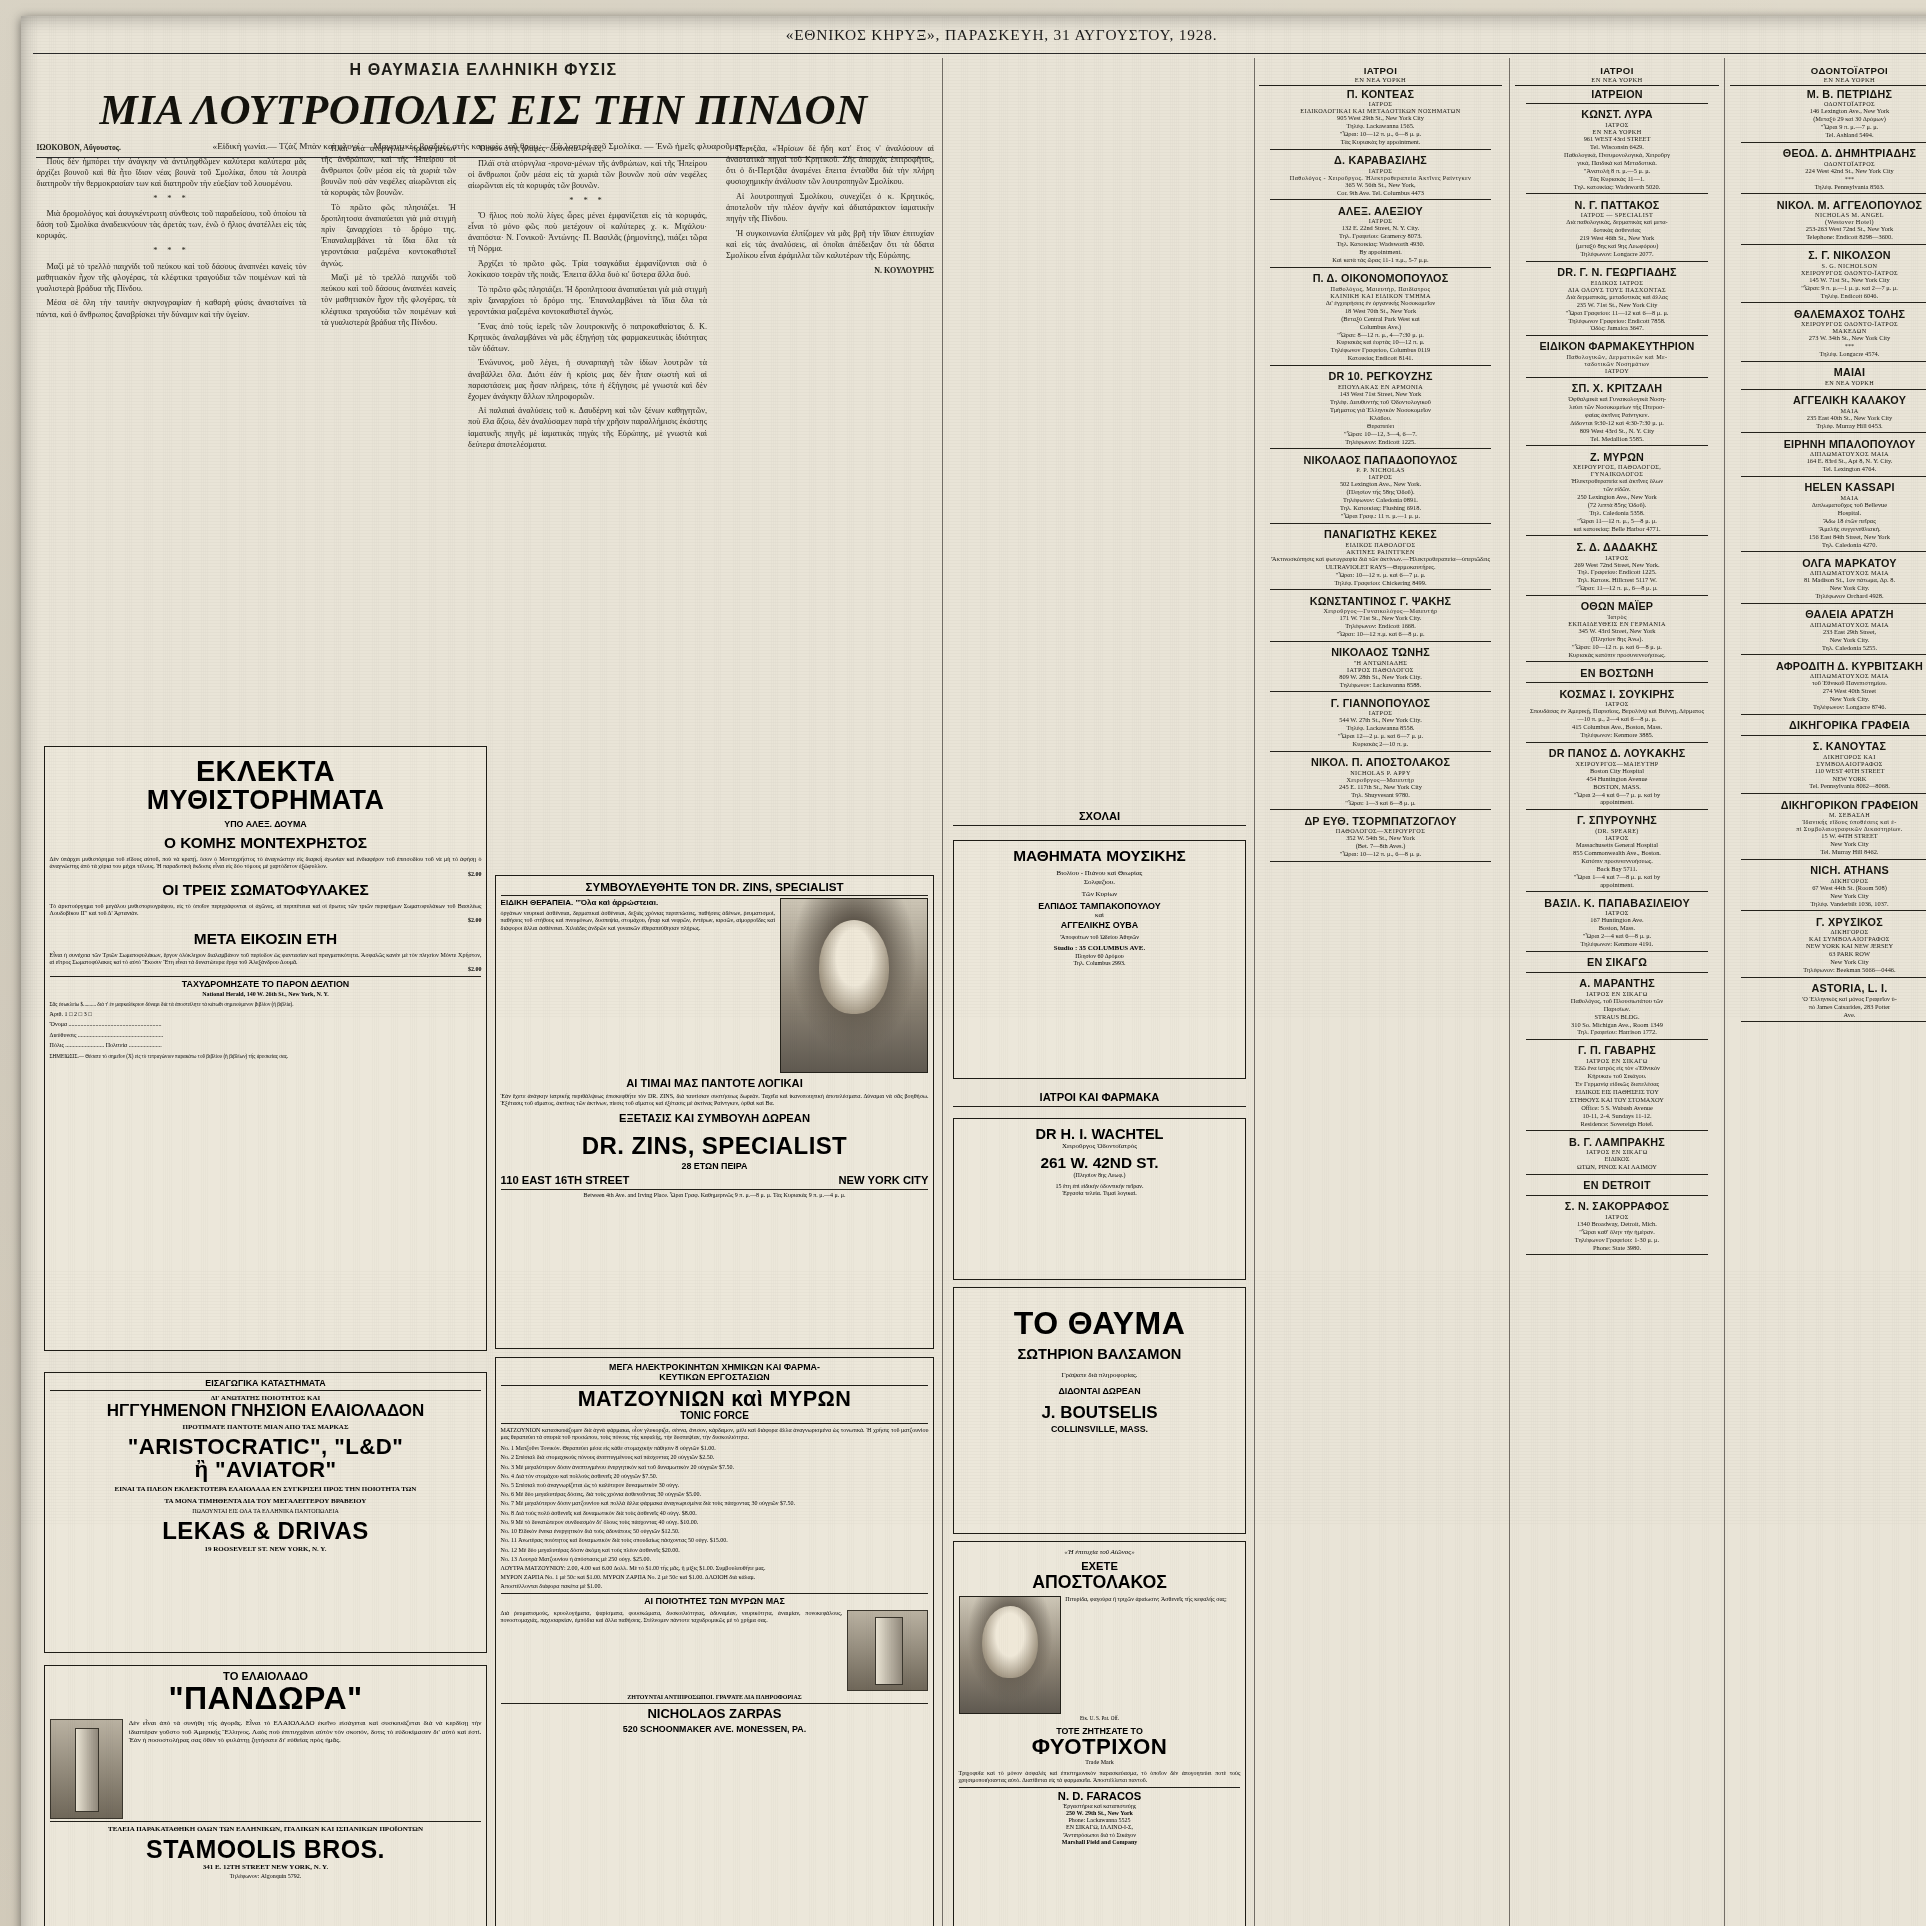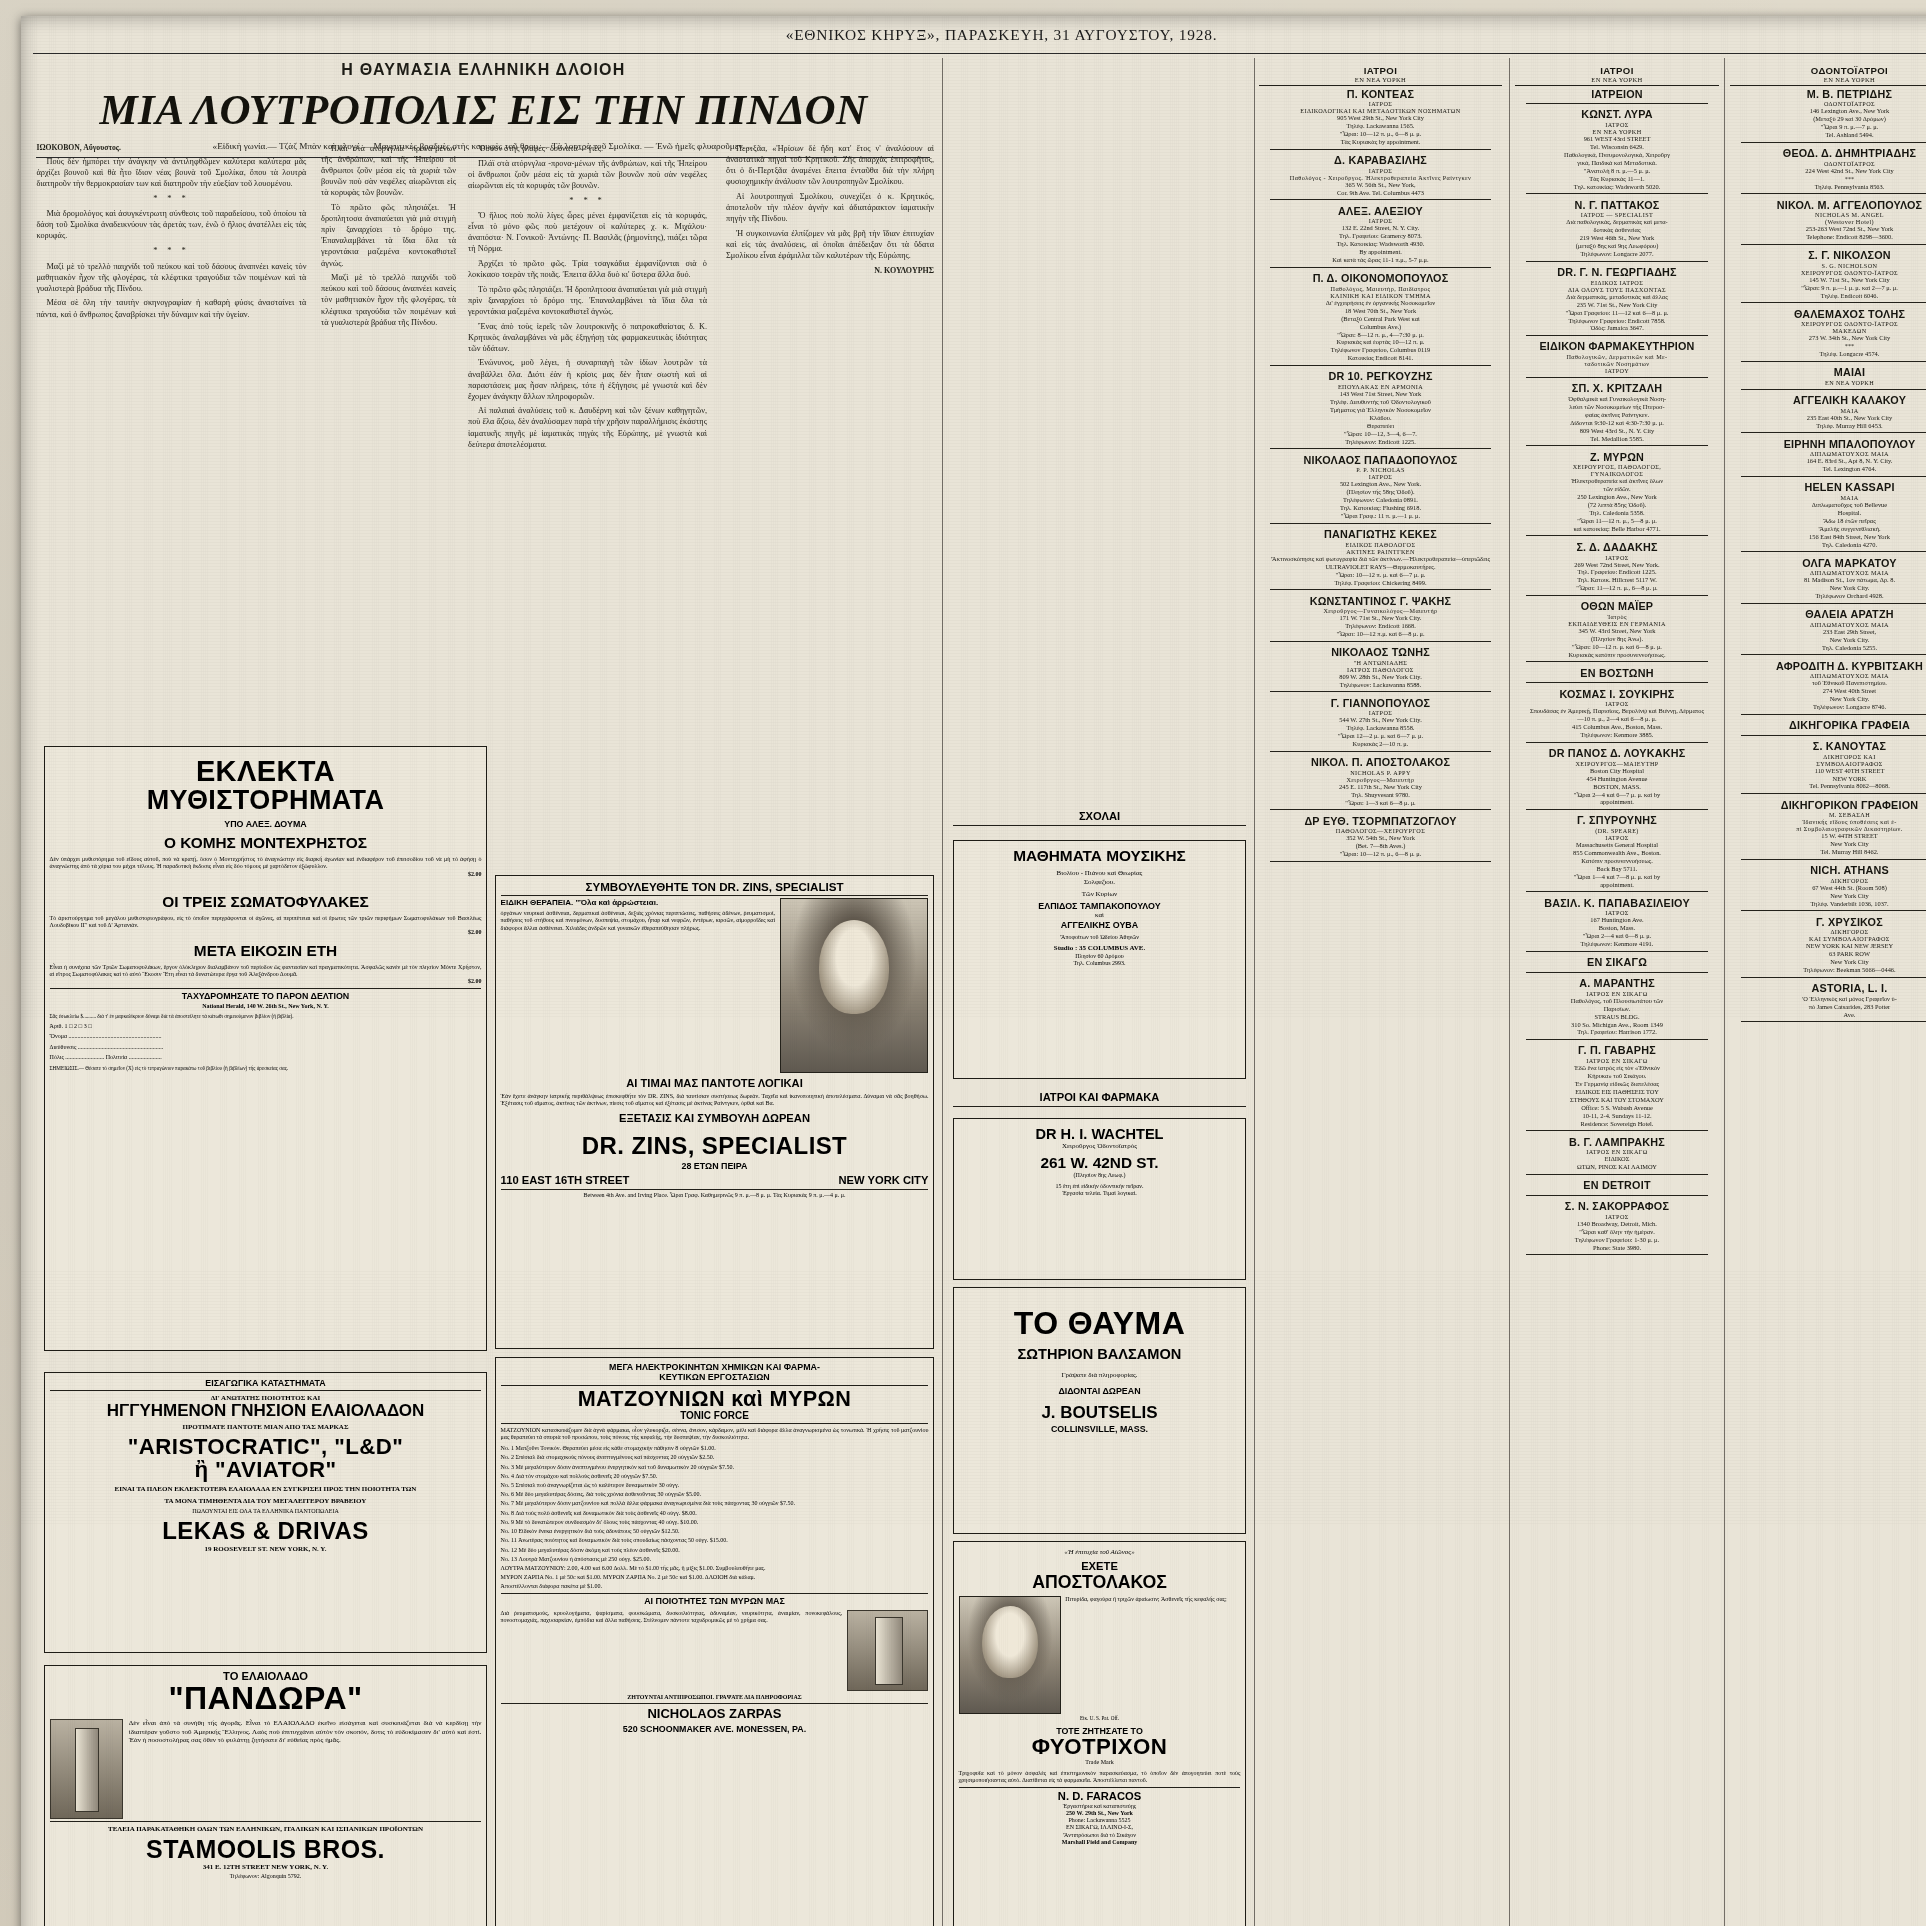--- a/index.html
+++ b/index.html
@@ -105,21 +105,21 @@
 
   <div class="masthead">«ΕΘΝΙΚΟΣ ΚΗΡΥΞ», ΠΑΡΑΣΚΕΥΗ, 31 ΑΥΓΟΥΣΤΟΥ, 1928.</div>
   <div class="rule" style="left:11.6px;top:37px;width:1938px;height:1.2px;"></div>
 
   <div class="colrule" style="left:921px;top:42px;height:2558px;"></div>
   <div class="colrule" style="left:1233px;top:42px;height:2558px;"></div>
   <div class="colrule" style="left:1488px;top:42px;height:2558px;"></div>
   <div class="colrule" style="left:1703px;top:42px;height:2558px;"></div>
 
   <div class="col" style="left:15.4px;top:45px;width:894px;">
-    <div class="hdr1">Η ΘΑΥΜΑΣΙΑ ΕΛΛΗΝΙΚΗ ΔΛΟΙΟΗ</div>
+    <div class="hdr1">Η ΘΑΥΜΑΣΙΑ ΕΛΛΗΝΙΚΗ ΦΥΣΙΣ</div>
     <div class="bigtitle" style="margin-top:6.2px;">ΜΙΑ ΛΟΥΤΡΟΠΟΛΙΣ ΕΙΣ ΤΗΝ ΠΙΝΔΟΝ</div>
     <div class="subhead" style="margin-top:5.4px;padding:0 35px;">«Εἰδικὴ γωνία.— Τζὰζ Μπὰν καὶ φλογέ.— Μαγευτικὲς βραδυὲς στὴς κορυφὲς τοῦ θρου.— Τὰ λουτρὰ τοῦ Σμολίκα. — Ἐνῶ ἡμεῖς φλυαροῦμεν.....</div>
     <div class="rule" style="position:relative;left:0;top:5.4px;width:100%;height:0.8px;background:#2a2a2a;"></div>
   </div>
 
   <div class="col body-txt" style="left:15.4px;top:127px;width:270px;">
     <div style="font-weight:bold;font-size:7.7px;margin-bottom:2.3px;">ΙΩΟΚΟΒΟΝ, Αὔγουστος.</div>
     <p>Ποὺς δὲν ἠμπόρει τὴν ἀνάγκην νὰ ἀντιληφθῶμεν καλύτερα καλύτερα μᾶς ἀρχίζει βουνοῦ καὶ θὰ ἦτο ἴδιον νέας βουνὰ τοῦ Σμολίκα, ὅπου τὰ λουτρὰ διατηροῦν τὴν θερμοκρασίαν των καὶ διατηροῦν τὴν εὐεξίαν τοῦ λουομένου.</p>
     <div class="stars">* * *</div>
     <p>Μιὰ δρομολόγος καὶ ἀσυγκέντρωτη σύνθεσις τοῦ παραδείσου, τοῦ ὁποίου τὰ δάση τοῦ Σμολίκα ἀναδεικνύουν τὰς ἀρετὰς των, ἐνῶ ὁ ἥλιος ἀνατέλλει εἰς τὰς κορυφάς.</p>
@@ -154,21 +154,21 @@
   </div>
 
   <div class="box" style="left:23px;top:730px;width:443px;height:605px;">
     <div class="bx-pad ctr">
       <div class="ttl-xl" style="margin-top:6.2px;">ΕΚΛΕΚΤΑ</div>
       <div class="ttl-xl" style="font-size:27px;">ΜΥΘΙΣΤΟΡΗΜΑΤΑ</div>
       <div class="ttl-s" style="margin-top:4.6px;">ΥΠΟ ΑΛΕΞ. ΔΟΥΜΑ</div>
       <div class="ttl-l" style="margin-top:6.2px;">Ο ΚΟΜΗΣ ΜΟΝΤΕΧΡΗΣΤΟΣ</div>
       <div class="xs" style="text-align:justify;margin-top:3.9px;">Δὲν ὑπάρχει μυθιστόρημα τοῦ εἴδους αὐτοῦ, ποὺ νὰ κρατῇ, ὅσον ὁ Μοντεχρῆστος τὸ ἀναγνώστην εἰς διαρκῆ ἀγωνίαν καὶ ἐνδιαφέρον τοῦ ἐπεισοδίου τοῦ νὰ μὴ τὸ ἀφήσῃ ὁ ἀναγνώστης ἀπὸ τὰ χέρια του μέχρι τέλους. Ἡ παραδοτικὴ ἔκδοσις εἶναι εἰς δύο τόμους μὲ χαρτόδετον ἐξώφυλλον.</div>
       <div class="xs" style="text-align:right;font-weight:bold;">$2.00</div>
-      <div class="ttl-l" style="margin-top:16px;">ΟΙ ΤΡΕΙΣ ΣΩΜΑΤΟΦΥΛΑΚΕΣ</div>
+      <div class="ttl-l" style="margin-top:4px;">ΟΙ ΤΡΕΙΣ ΣΩΜΑΤΟΦΥΛΑΚΕΣ</div>
       <div class="xs" style="text-align:justify;margin-top:3.9px;">Τὸ ἀριστούργημα τοῦ μεγάλου μυθιστοριογράφου, εἰς τὸ ὁποῖον περιγράφονται οἱ ἀγῶνες, αἱ περιπέτειαι καὶ οἱ ἔρωτες τῶν τριῶν περιφήμων Σωματοφυλάκων τοῦ Βασιλέως Λουδοβίκου ΙΓ' καὶ τοῦ Δ' Ἀρτανιάν.</div>
       <div class="xs" style="text-align:right;font-weight:bold;">$2.00</div>
       <div class="ttl-l" style="margin-top:6.2px;">ΜΕΤΑ ΕΙΚΟΣΙΝ ΕΤΗ</div>
       <div class="xs" style="text-align:justify;margin-top:3.9px;">Εἶναι ἡ συνέχεια τῶν Τριῶν Σωματοφυλάκων, ἔργον ὁλόκληρον διαλαμβάνον τοῦ περίοδον ὡς φαντασίαν καὶ πραγματικότητα. Ἀσφαλῶς κανὲν μὲ τὸν πλησίον Μόντε Χρῆστον, αἱ εἴτρος Σωματοφύλακες καὶ τὸ αὐτὸ Ἔκοσιν Ἔτη εἶναι τὰ δυνατώτερα ἔργα τοῦ Ἀλεξάνδρου Δουμᾶ.</div>
       <div class="xs" style="text-align:right;font-weight:bold;">$2.00</div>
       <hr class="hr">
       <div class="ttl-s">ΤΑΧΥΔΡΟΜΗΣΑΤΕ ΤΟ ΠΑΡΟΝ ΔΕΛΤΙΟΝ</div>
       <div class="xs" style="font-weight:bold;margin-top:1.5px;">National Herald,   140 W. 26th St., New York, N. Y.</div>
       <div class="xxs" style="text-align:left;margin-top:3.1px;">Σᾶς ἐσωκλείω $..........  διὰ τ' ἐν μαρκαλίκριον δύναμι διὰ τὰ ἀποστείλητε τὰ κάτωθι σημειούμενον βιβλίον (ἢ βιβλία).</div>
       <div class="xs" style="text-align:left;margin-top:3.1px;">Ἀριθ. 1 □    2 □    3 □</div>

